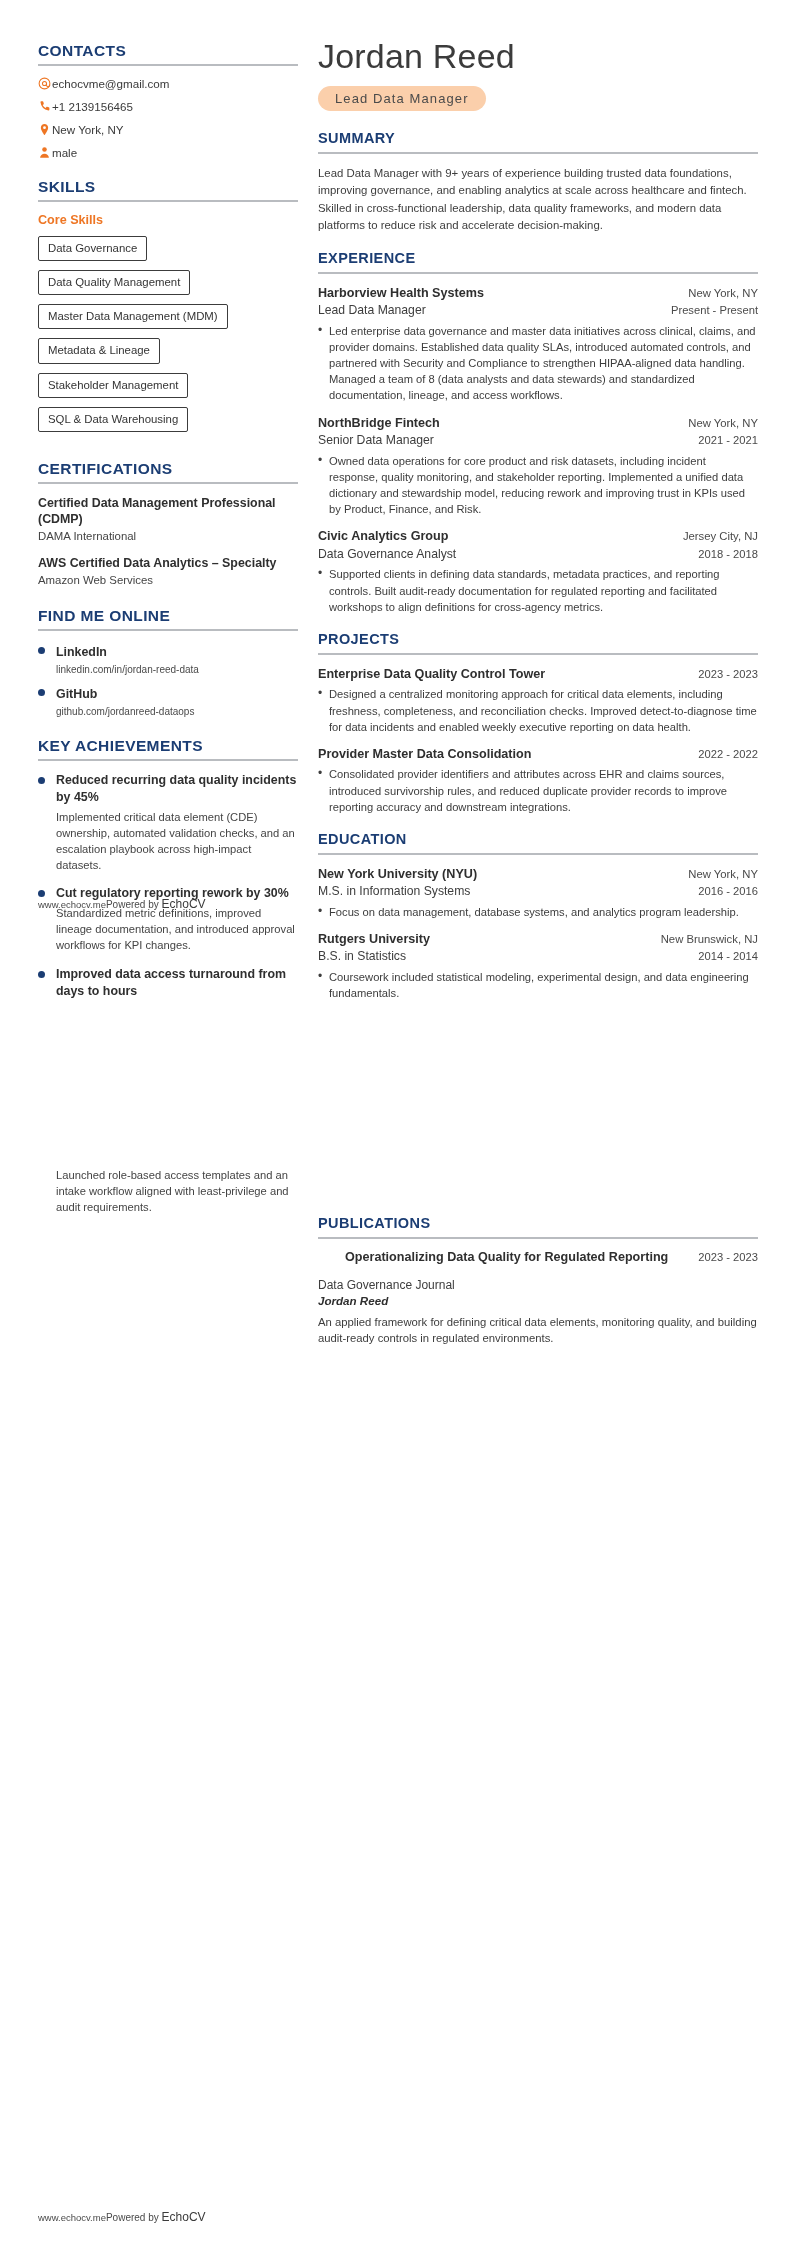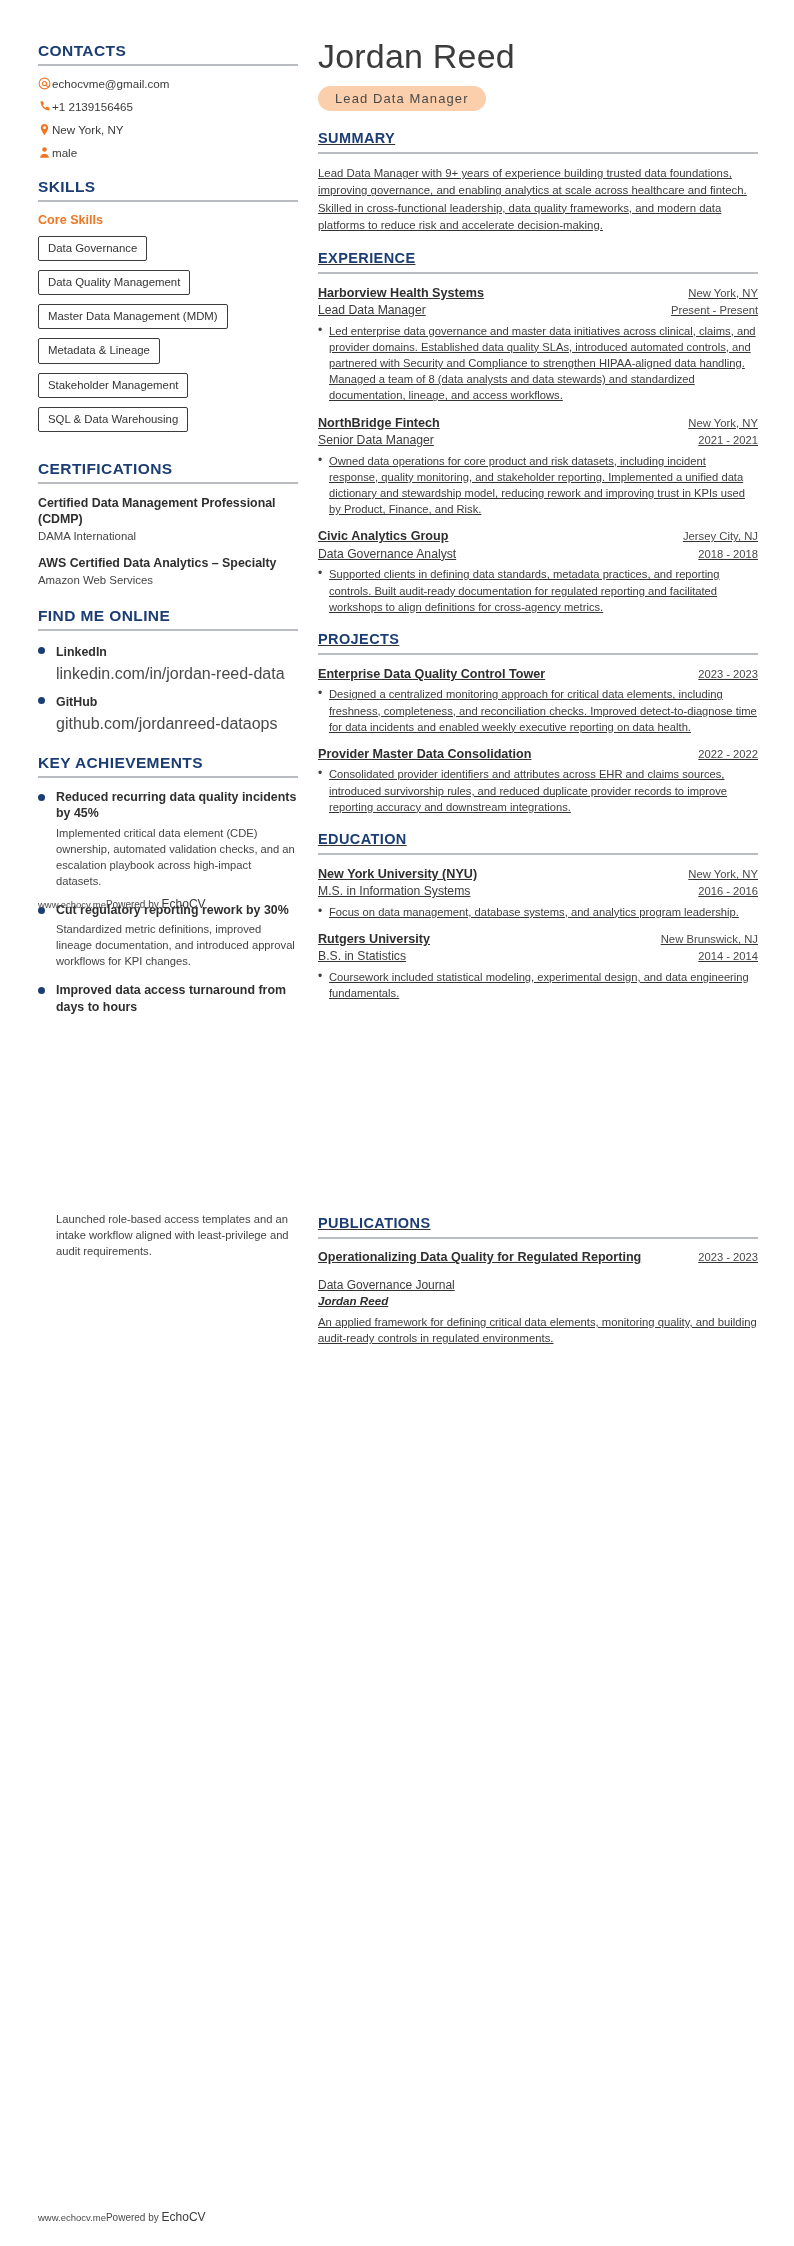--- a/index.html
+++ b/index.html
@@ -118,21 +118,21 @@
     margin-top: 5px;
   }
   .bullet-body { flex: 1 1 auto; }
   .link-label {
     font-weight: bold;
     font-size: 12.4px;
     color: #2f2f2f;
     line-height: 1.35;
   }
   .link-url {
-    font-size: 16px;
+    font-size: 10px;
     color: #4a4a4a;
     margin-top: 2px;
     line-height: 1.35;
     word-break: break-all;
   }
 
   
   .ach-title {
     font-weight: bold;
     font-size: 12.4px;
@@ -228,34 +228,35 @@
   }
   ul.blist li::before {
     content: "•";
     position: absolute;
     left: 0;
     top: -1px;
     color: #3d3d3d;
     font-size: 12px;
   }
 
-  .sec-block { margin-bottom: 17px; text-decoration: underline; }
+  .sec-block { margin-bottom: 17px; }
   .sidebar-block { margin-bottom: 19px; }
 
   
   .pub-head {
     display: flex;
     justify-content: space-between;
     align-items: baseline;
     gap: 12px;
   }
   .pub-title {
     font-weight: bold;
     font-size: 12.6px;
     color: #2f2f2f;
+    margin-left: 27px;
   }
   .pub-journal {
     font-size: 12px;
     color: #3d3d3d;
     margin-top: 14px;
   }
   .pub-author {
     font-size: 11.6px;
     font-weight: bold;
     font-style: italic;
@@ -543,21 +544,21 @@
     <span class="brand">
       <b>Powered by </b><span class="brandname">EchoCV</span>
     </span>
   </div>
 </div>
 
 <div class="page">
 
   <div class="sidebar" style="top:44px;">
     <div class="bullet-item">
-      <span class="bullet-body" style="padding-left:18px;margin-top:44px;">
+      <span class="bullet-body" style="padding-left:18px;">
         <div class="carry-text">Launched role-based access templates and an intake workflow aligned with least-privilege and audit requirements.</div>
       </span>
     </div>
   </div>
 
   <div class="main" style="top:42px;">
     <div class="sec-block" style="margin-top:50px;">
       <div class="sec-title small">PUBLICATIONS</div>
       <div class="rule"></div>
 

